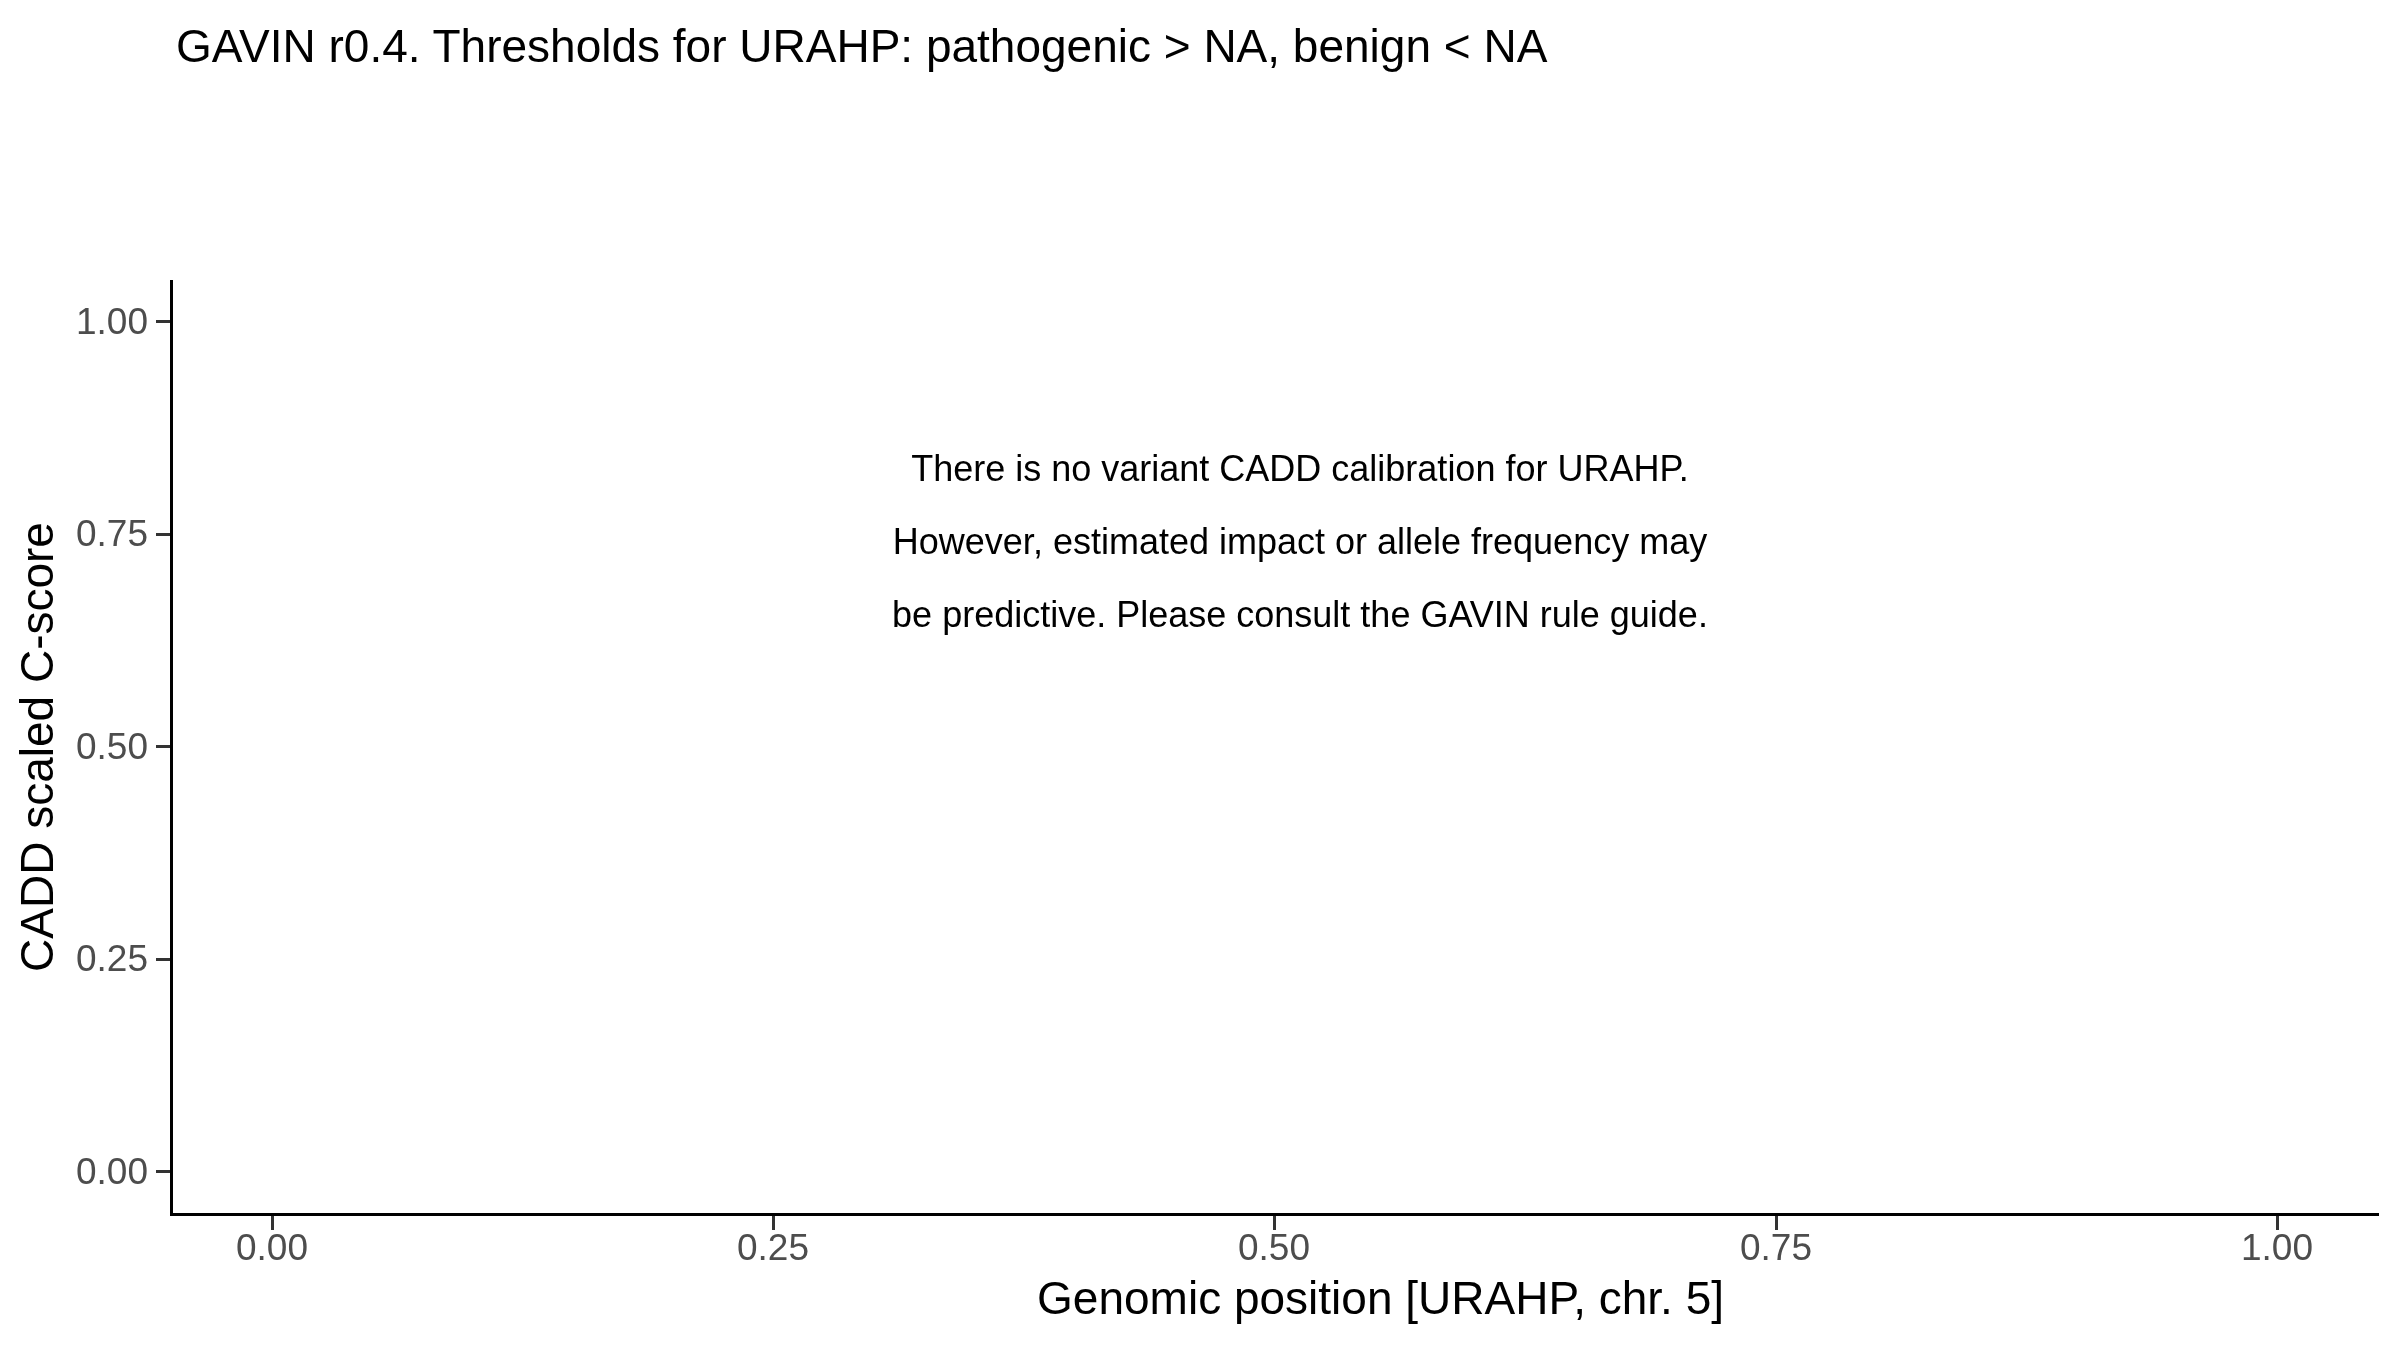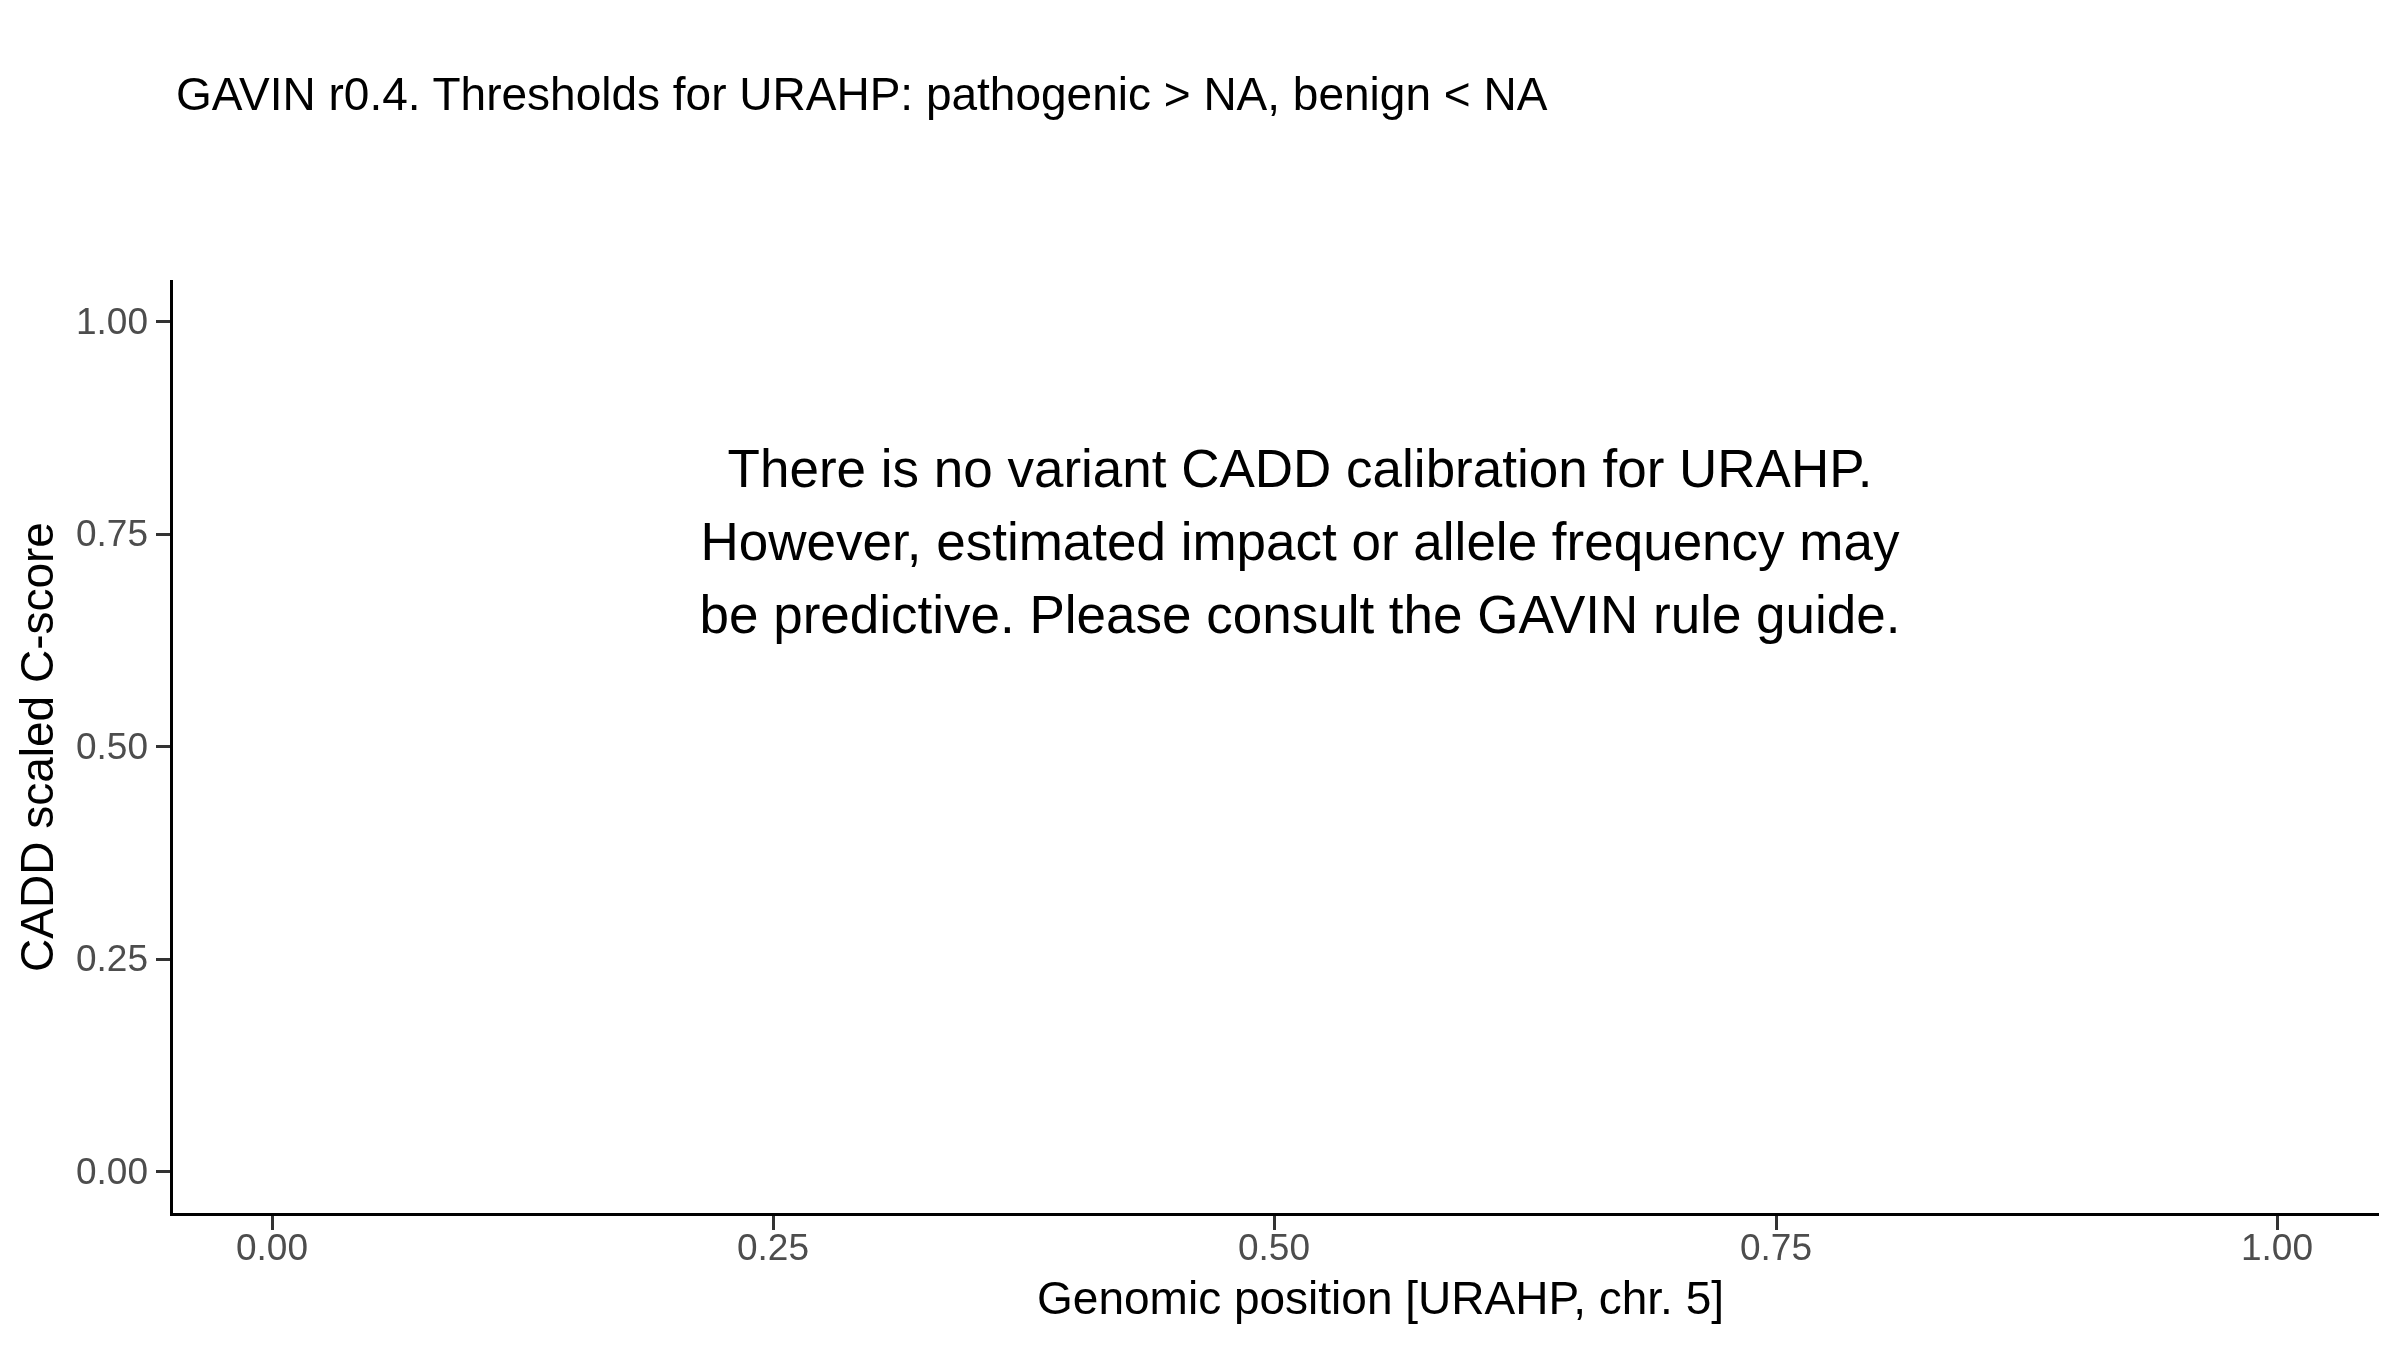--- a/index.html
+++ b/index.html
@@ -21,21 +21,20 @@
   .title-block {
     position: absolute;
     left: 176px;
     top: 16px;
   }
   .title-line {
     font-size: 46px;
     line-height: 60px;
     color: #000000;
     white-space: nowrap;
-    margin-top: 48px;
   }
 
   
   .y-axis-line {
     position: absolute;
     left: 170px;
     top: 280px;
     width: 3px;
     height: 936px;
     background: #000000;
@@ -110,21 +109,21 @@
 
   
   .annotation-block {
     position: absolute;
     left: 500px;
     top: 432px;
     width: 1600px;
     text-align: center;
   }
   .annotation-line {
-    font-size: 53px;
+    font-size: 36px;
     line-height: 73px;
     color: #000000;
     white-space: nowrap;
   }
 </style>
 </head>
 <body>
 
 <div class="canvas">
 

